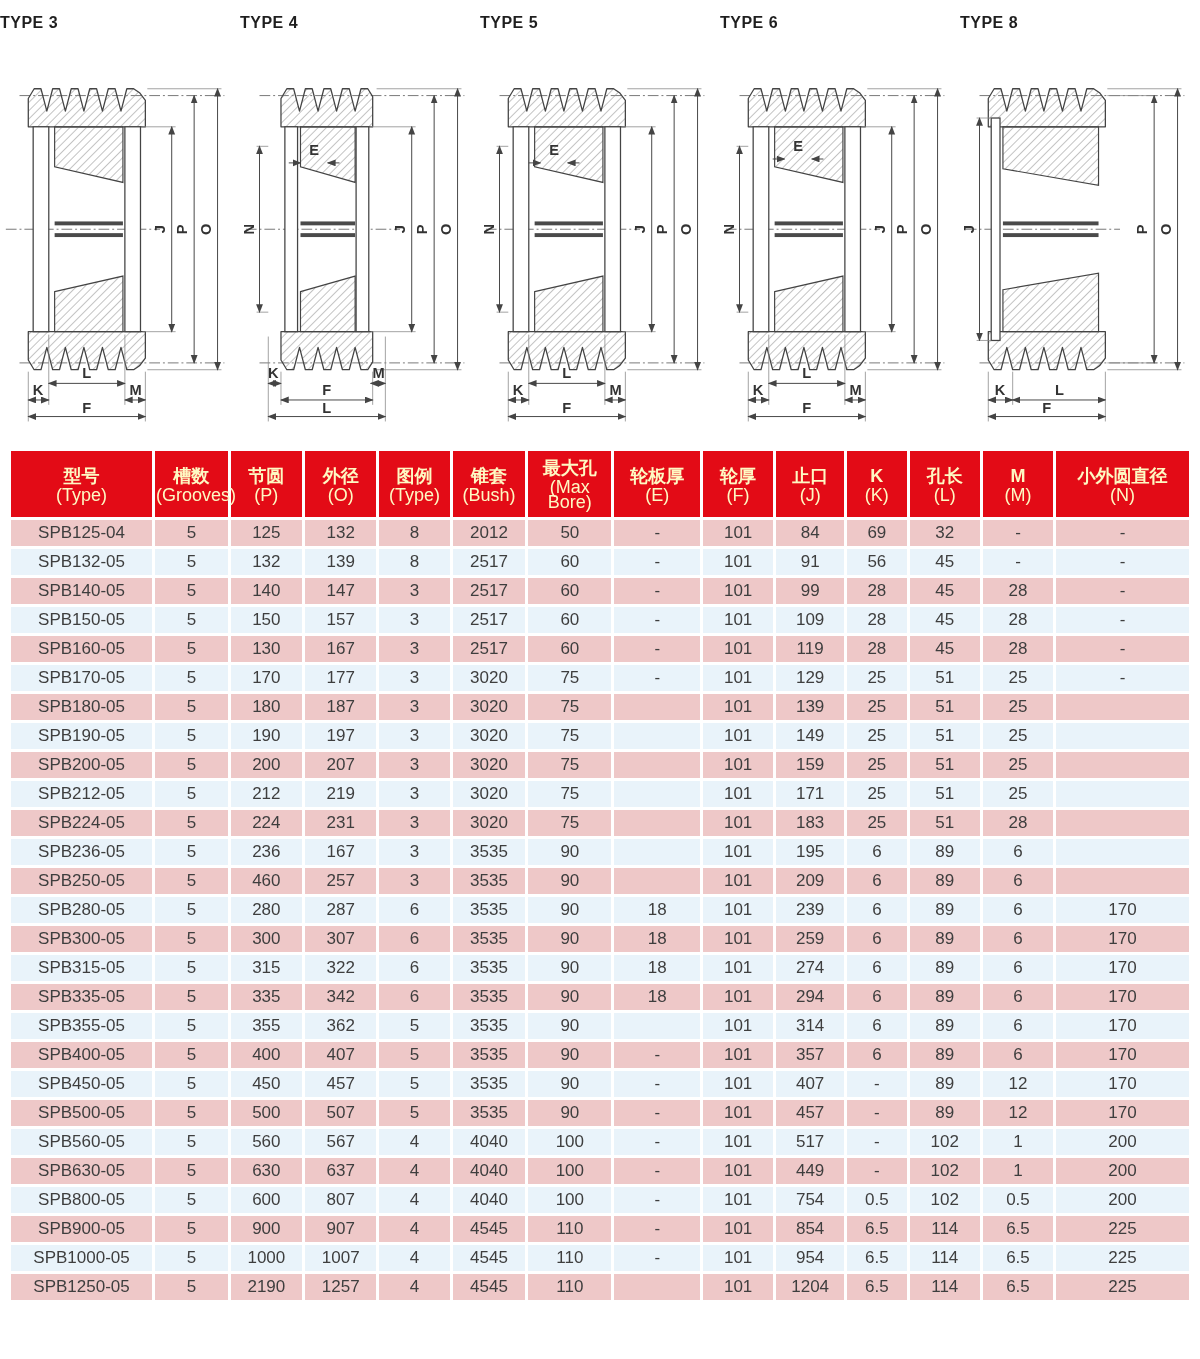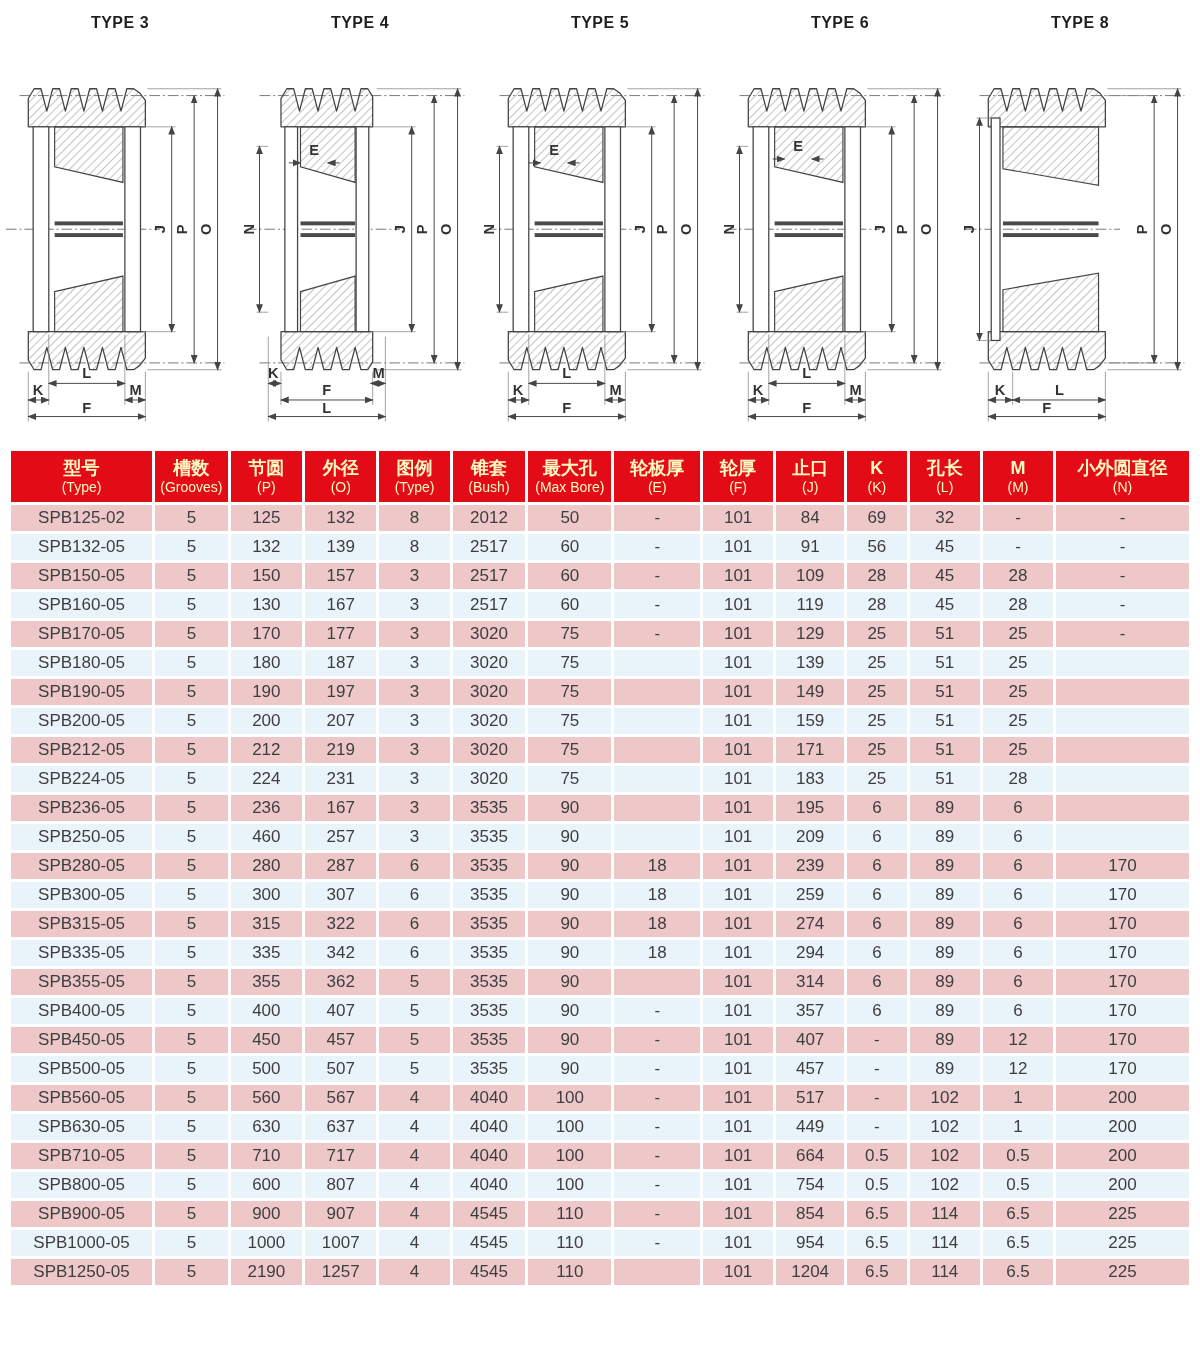--- a/index.html
+++ b/index.html
@@ -1,31 +1,31 @@
 <!DOCTYPE html>
 <html><head>
 <meta charset="utf-8">
 <style>
   html,body{margin:0;padding:0;background:#ffffff;}
   body{width:1200px;font-family:"Liberation Sans","DejaVu Sans",sans-serif;}
   .page{width:1200px;}
 
   
   .diagrams{display:flex;align-items:flex-start;height:446px;overflow:hidden;}
-  .diagram{width:240px;display:flex;flex-direction:column;align-items:center;margin:0;padding:0;}
+  .diagram{width:240px;display:flex;flex-direction:column;align-items:flex-start;margin:0;padding:0;}
   .diagram-title{margin:14px 0 2px 0;font-size:16px;font-weight:700;color:#1f1f1f;letter-spacing:.5px;text-align:center;}
   .pulley text{font:600 15px "Liberation Sans","DejaVu Sans",sans-serif;fill:#333;text-anchor:middle;}
 
   
   .table-wrap{padding:2px 8px 6px 8px;}
   table{width:100%;border-collapse:collapse;table-layout:fixed;}
   th,td{border:3px solid #ffffff;text-align:center;vertical-align:middle;padding:0;}
   thead th{background:#e30b16;color:#fef9c3;padding:6px 1px 7px 1px;}
   thead .zh{display:block;font-size:18px;font-weight:700;line-height:22px;}
-  thead .en{display:block;font-size:14px;font-weight:400;line-height:15px;margin-top:1px;}
+  thead .en{display:block;font-size:18px;font-weight:400;line-height:15px;margin-top:1px;}
   tbody td{height:26px;line-height:26px;font-size:17px;color:#3e3e3e;}
   tbody tr:nth-child(odd) td{background:#eec8c8;}
   tbody tr:nth-child(even) td{background:#e9f3fa;}
 </style>
 </head>
 <body>
 
 <div class="page">
 
   <div class="diagrams">
@@ -359,21 +359,21 @@
               <span class="en">(M)</span>
             </th>
           <th>
               <span class="zh">小外圆直径</span>
               <span class="en">(N)</span>
             </th>
         </tr>
       </thead>
       <tbody>
           <tr>
-            <td>SPB125-02</td>
+            <td>SPB125-04</td>
             <td>5</td>
             <td>125</td>
             <td>132</td>
             <td>8</td>
             <td>2012</td>
             <td>50</td>
             <td>-</td>
             <td>101</td>
             <td>84</td>
             <td>69</td>
@@ -391,20 +391,36 @@
             <td>60</td>
             <td>-</td>
             <td>101</td>
             <td>91</td>
             <td>56</td>
             <td>45</td>
             <td>-</td>
             <td>-</td>
           </tr>
           <tr>
+            <td>SPB140-05</td>
+            <td>5</td>
+            <td>140</td>
+            <td>147</td>
+            <td>3</td>
+            <td>2517</td>
+            <td>60</td>
+            <td>-</td>
+            <td>101</td>
+            <td>99</td>
+            <td>28</td>
+            <td>45</td>
+            <td>28</td>
+            <td>-</td>
+          </tr>
+          <tr>
             <td>SPB150-05</td>
             <td>5</td>
             <td>150</td>
             <td>157</td>
             <td>3</td>
             <td>2517</td>
             <td>60</td>
             <td>-</td>
             <td>101</td>
             <td>109</td>
@@ -711,36 +727,20 @@
             <td>100</td>
             <td>-</td>
             <td>101</td>
             <td>449</td>
             <td>-</td>
             <td>102</td>
             <td>1</td>
             <td>200</td>
           </tr>
           <tr>
-            <td>SPB710-05</td>
-            <td>5</td>
-            <td>710</td>
-            <td>717</td>
-            <td>4</td>
-            <td>4040</td>
-            <td>100</td>
-            <td>-</td>
-            <td>101</td>
-            <td>664</td>
-            <td>0.5</td>
-            <td>102</td>
-            <td>0.5</td>
-            <td>200</td>
-          </tr>
-          <tr>
             <td>SPB800-05</td>
             <td>5</td>
             <td>600</td>
             <td>807</td>
             <td>4</td>
             <td>4040</td>
             <td>100</td>
             <td>-</td>
             <td>101</td>
             <td>754</td>

